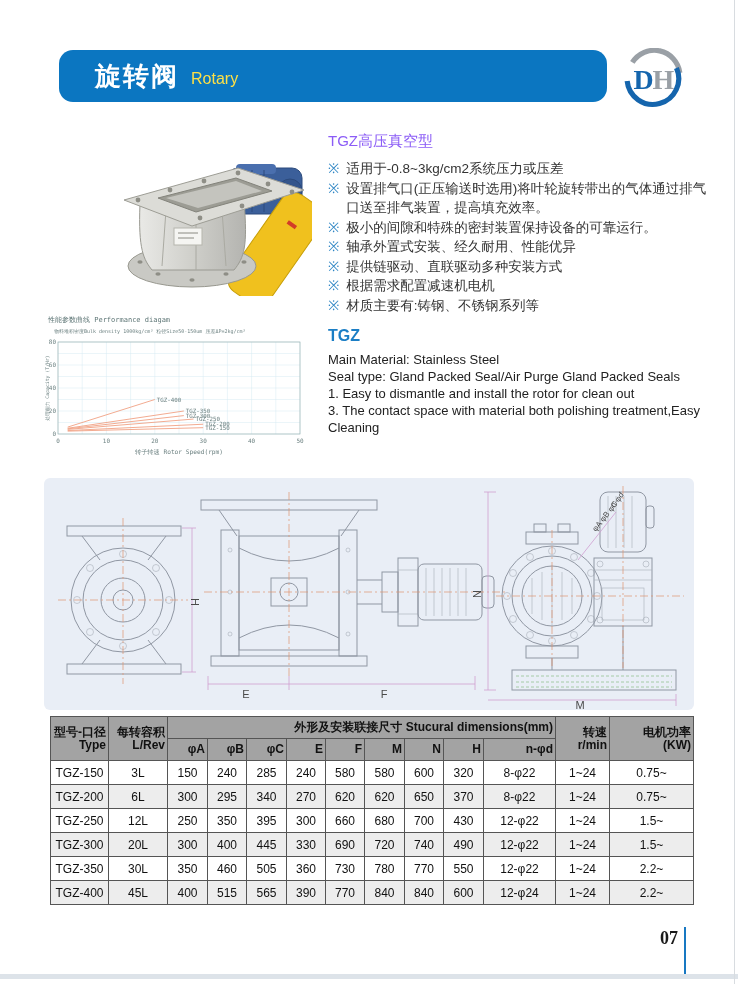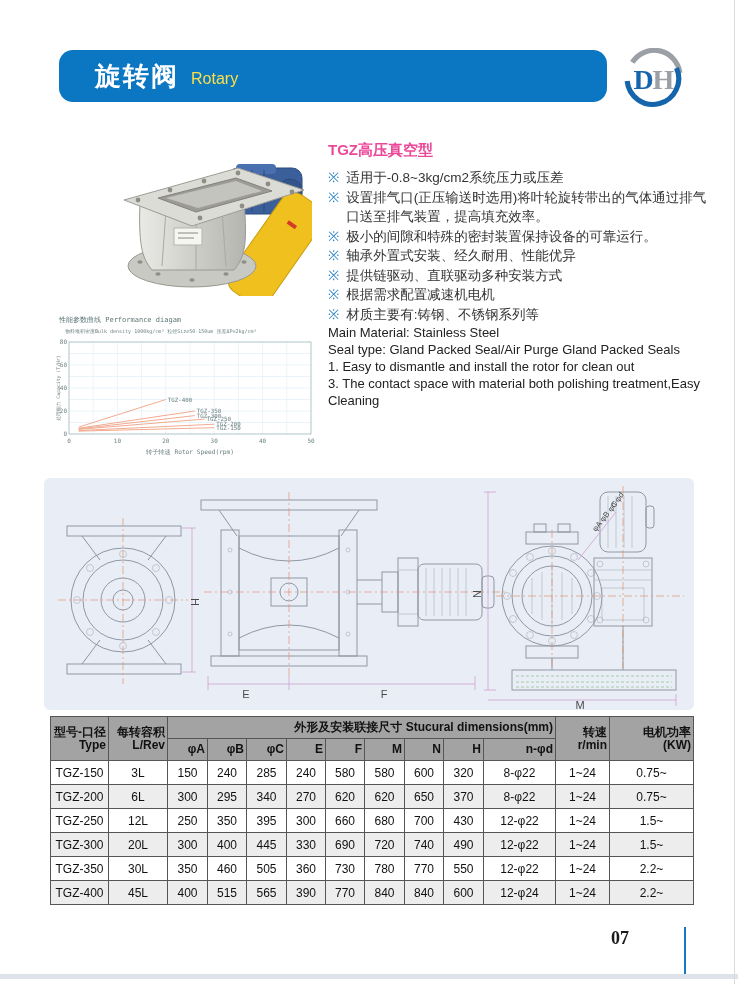--- a/index.html
+++ b/index.html
@@ -6,48 +6,48 @@
   .page{position:relative;width:738px;height:984px;background:#fff;overflow:hidden;
         font-family:"Liberation Sans",sans-serif;color:#222;}
   
   .header-bar{position:absolute;left:59px;top:50px;width:548px;height:52px;
               background:#0b76c1;border-radius:14px;display:flex;align-items:center;}
   .header-zh{color:#fff;font-size:26px;font-weight:bold;margin-left:36px;letter-spacing:2px;}
   .header-en{color:#fde047;font-size:16px;margin-left:12px;margin-top:6px;}
   .logo-box{position:absolute;left:622px;top:48px;width:62px;height:62px;}
   
   .right-col{position:absolute;left:328px;top:124px;width:388px;}
-  .sec-heading{color:#ec4899;font-size:15px;font-weight:bold;margin:17px 0 8px 0;}
+  .sec-heading{color:#8b5cf6;font-size:15px;font-weight:normal;margin:8px 0 8px 0;}
   .bullet-line{display:flex;gap:7px;font-size:13.5px;line-height:19.5px;color:#333;}
   .bullet-marker{color:#2f86c4;flex:0 0 auto;}
   .spec-heading{color:#1b7ec5;font-size:16px;font-weight:bold;margin:12px 0 6px 0;}
   .spec-line{font-size:13px;line-height:17px;color:#222;}
   
   .photo{position:absolute;left:100px;top:140px;width:212px;height:156px;}
-  .chart{position:absolute;left:55px;top:312px;width:262px;height:158px;}
+  .chart{position:absolute;left:44px;top:312px;width:262px;height:158px;}
   
   .drawing{position:absolute;left:44px;top:478px;width:650px;height:232px;
            background:#e9eef6;border-radius:6px;}
   .dln{stroke:#9097a3;fill:none;stroke-width:1;}
   .dthin{stroke:#a8aeb9;fill:none;stroke-width:.6;}
   .cl{stroke:#e0936f;stroke-width:.7;stroke-dasharray:8 3 2 3;fill:none;}
   .dim{stroke:#cf9ed0;stroke-width:.8;fill:none;}
   .dtext{fill:#4a4a4a;font-family:"Liberation Sans",sans-serif;font-size:11px;}
   .dtext-sm{fill:#4a4a4a;font-family:"Liberation Sans",sans-serif;font-size:8px;}
   .hatch{stroke:#95c295;stroke-width:.8;stroke-dasharray:3 2;fill:none;}
   
   .spec-table{position:absolute;left:50px;top:716px;width:643px;border-collapse:collapse;
               table-layout:fixed;font-size:12px;color:#111;}
   .spec-table th,.spec-table td{border:1px solid #555;text-align:center;padding:0 2px;}
   .spec-table thead th{background:#a3a3a3;font-weight:bold;height:21px;line-height:13px;text-align:right;}
   .spec-table td{height:23px;background:#fff;}
   .spec-table tr.alt td{background:#ededed;}
   .th-2l{font-size:12px;}
   
-  .page-number{position:absolute;left:611px;top:928px;width:30px;text-align:left;
+  .page-number{position:absolute;left:648px;top:928px;width:30px;text-align:right;
                font-family:"Liberation Serif",serif;font-weight:bold;font-size:18px;color:#1a1a1a;}
   .footer-blue-line{position:absolute;left:684px;top:927px;width:2px;height:48px;background:#1878c2;}
   .bottom-strip{position:absolute;left:0;top:974px;width:738px;height:5px;background:#dde3e9;}
   .right-edge{position:absolute;left:734px;top:0;width:1px;height:984px;background:#d8dce0;}
 </style>
 </head>
 <body>
 
 <div class="page">
 
@@ -150,20 +150,21 @@
         </div>
         <div class="bullet-line">
           <span class="bullet-marker">※</span>
           <span>根据需求配置减速机电机</span>
         </div>
         <div class="bullet-line">
           <span class="bullet-marker">※</span>
           <span>材质主要有:铸钢、不锈钢系列等</span>
         </div>
       </div>
+    <div class="spec-heading">TGZ</div>
     <div>
         <div class="spec-line">Main Material: Stainless Steel</div>
         <div class="spec-line">Seal type: Gland Packed Seal/Air Purge Gland Packed Seals</div>
         <div class="spec-line">1. Easy to dismantle and install the rotor for clean out</div>
         <div class="spec-line">3. The contact space with material both polishing treatment,Easy Cleaning</div>
       </div>
   </div>
 
   <div class="chart">
     <svg id="chart-svg" viewBox="0 0 262 158" width="262" height="158">

